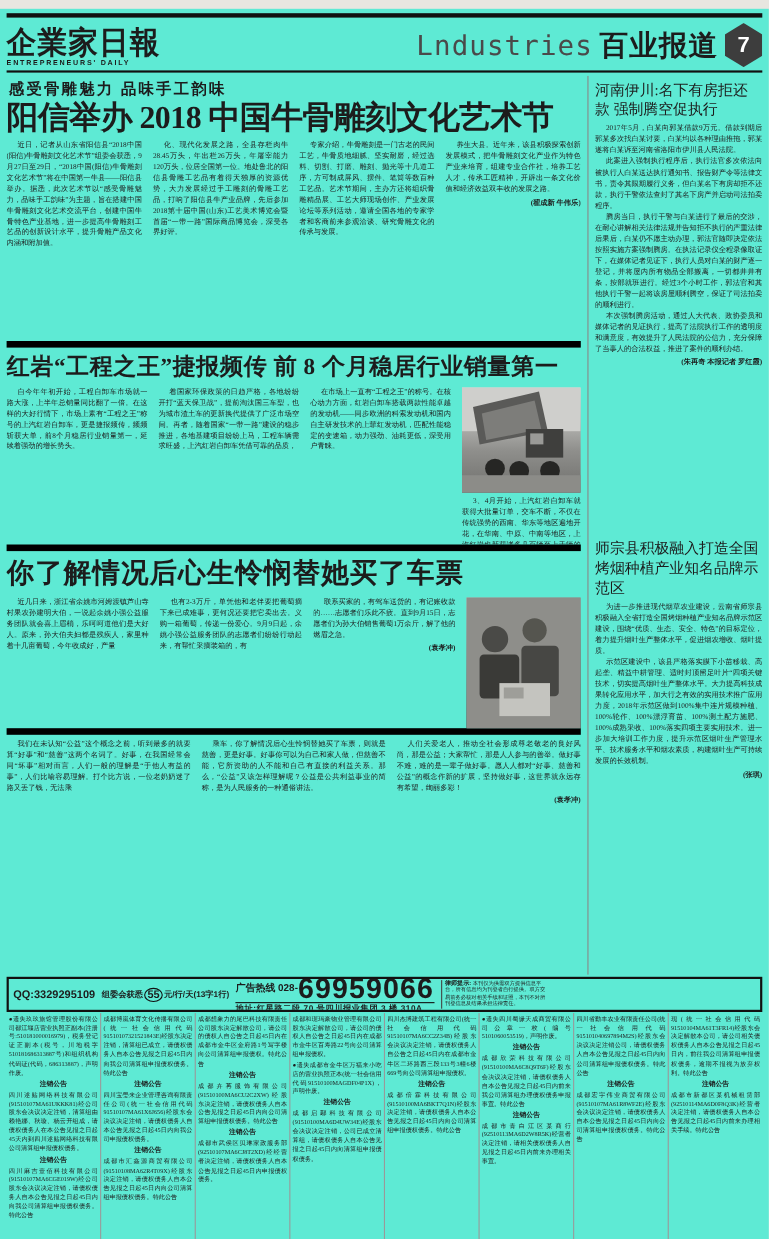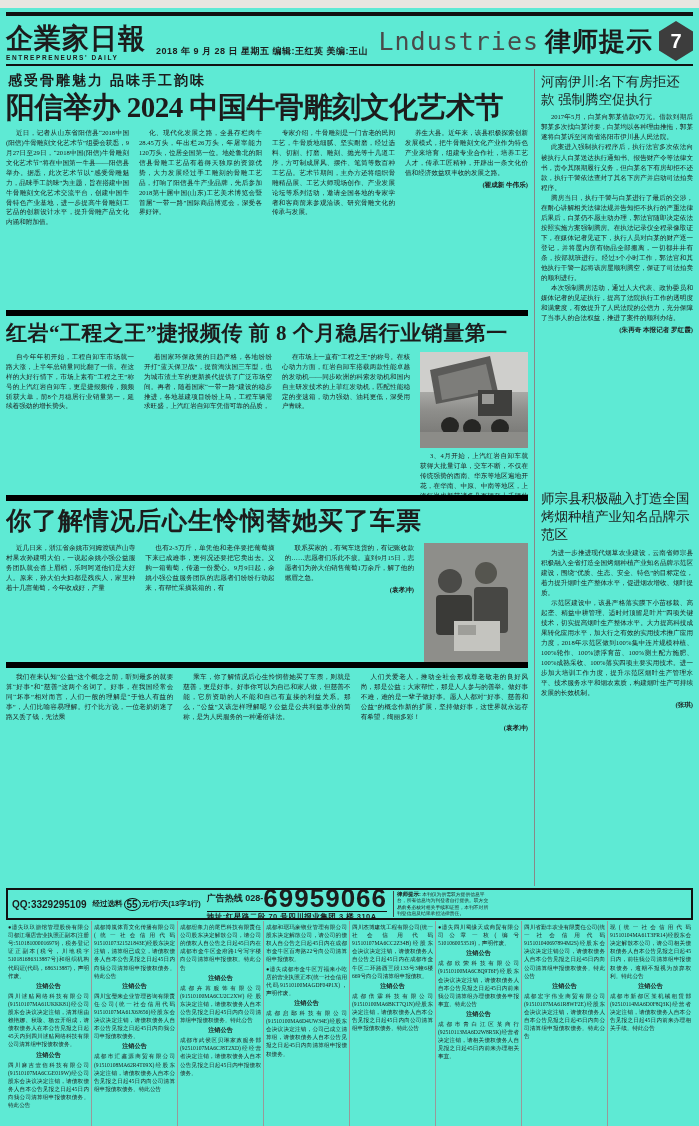--- a/index.html
+++ b/index.html
@@ -92,37 +92,36 @@
 <div class="page">
 
   <div class="top-bar"></div>
 
   <header class="masthead">
     <div class="mh-left">
       <div class="logo-block">
         <div class="logo-cn">企業家日報</div>
         <div class="logo-en">ENTREPRENEURS' DAILY</div>
       </div>
-      <div class="dateline">2018 年 9 月 28 日  星期五   编辑:王红英  美编:王山</div>
     </div>
     <div class="mh-right">
       <span class="section-en">Lndustries</span>
-      <span class="section-cn">律师提示</span>
+      <span class="section-cn">百业报道</span>
       <span class="page-badge">7</span>
     </div>
   </header>
   <div class="mh-rule"></div>
 
   <main class="content">
 
     <section class="left-col">
 
       <article id="a1" class="section-block">
         <div class="kicker">感受骨雕魅力    品味手工韵味</div>
-        <h1 class="headline-xl">阳信举办 2024 中国牛骨雕刻文化艺术节</h1>
+        <h1 class="headline-xl">阳信举办 2018 中国牛骨雕刻文化艺术节</h1>
         <div class="body-cols">
           <div class="col">
               <p>近日，记者从山东省阳信县“2018中国(阳信)牛骨雕刻文化艺术节”组委会获悉，9月27日至29日，“2018中国(阳信)牛骨雕刻文化艺术节”将在中国第一牛县——阳信县举办。据悉，此次艺术节以“感受骨雕魅力，品味手工韵味”为主题，旨在搭建中国牛骨雕刻文化艺术交流平台，创建中国牛骨特色产业基地，进一步提高牛骨雕刻工艺品的创新设计水平，提升骨雕产品文化内涵和附加值。</p>
             </div>
           <div class="col">
               <p>化、现代化发展之路，全县存栏肉牛28.45万头，年出栏26万头，年屠宰能力120万头，位居全国第一位。地处鲁北的阳信县骨雕工艺品有着得天独厚的资源优势，大力发展经过手工雕刻的骨雕工艺品，打响了阳信县牛产业品牌，先后参加2018第十届中国(山东)工艺美术博览会暨首届“一带一路”国际商品博览会，深受各界好评。</p>
             </div>
           <div class="col">
               <p>专家介绍，牛骨雕刻是一门古老的民间工艺，牛骨质地细腻、坚实耐磨，经过选料、切割、打磨、雕刻、抛光等十几道工序，方可制成屏风、摆件、笔筒等数百种工艺品。艺术节期间，主办方还将组织骨雕精品展、工艺大师现场创作、产业发展论坛等系列活动，邀请全国各地的专家学者和客商前来参观洽谈、研究骨雕文化的传承与发展。</p>
             </div>
@@ -232,21 +231,21 @@
           <div class="byline">(张琪)</div>
         </div>
       </article>
     </aside>
 
   </main>
 
   <section class="service-bar">
     <span class="svc-qq">QQ:3329295109</span>
     <span class="svc-fee">
-      <span>经过选料</span>
+      <span>组委会获悉</span>
       <span class="fee-circle">55</span>
       <span>元/行/天(13字1行)</span>
     </span>
     <span class="svc-hot">
       <span class="hot-row">
         <span class="hot-label">广告热线 028-</span>
         <span class="hot-number">69959066</span>
       </span>
       <span class="svc-addr">地址:红星路二段 70 号四川报业集团 3 楼 310A</span>
     </span>

